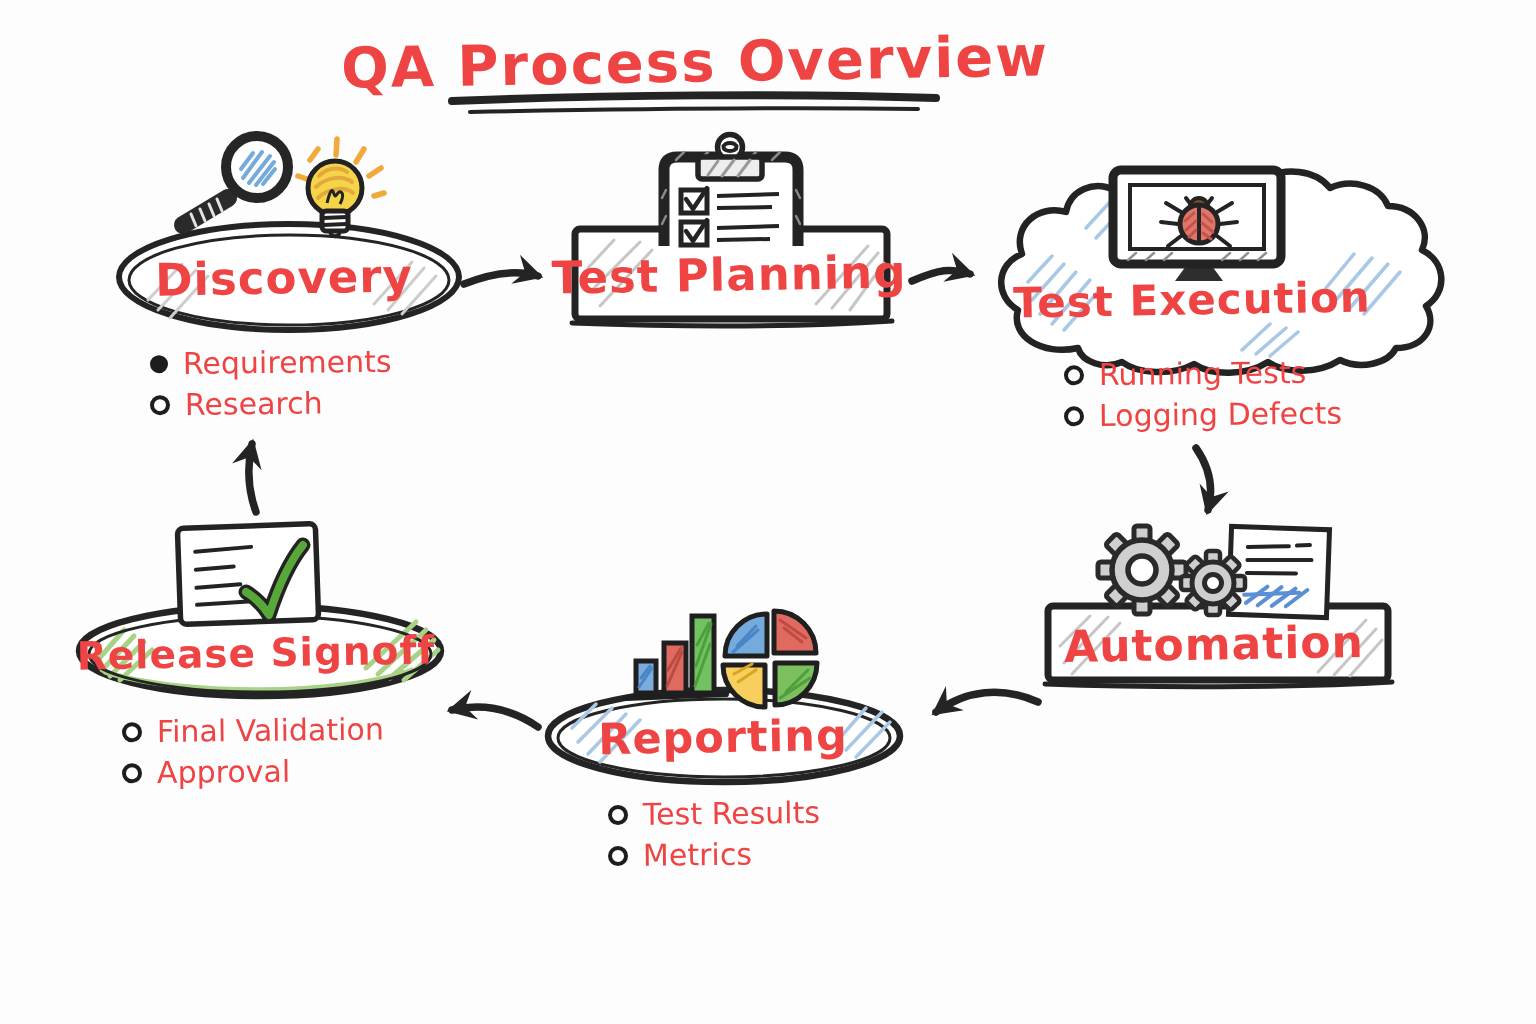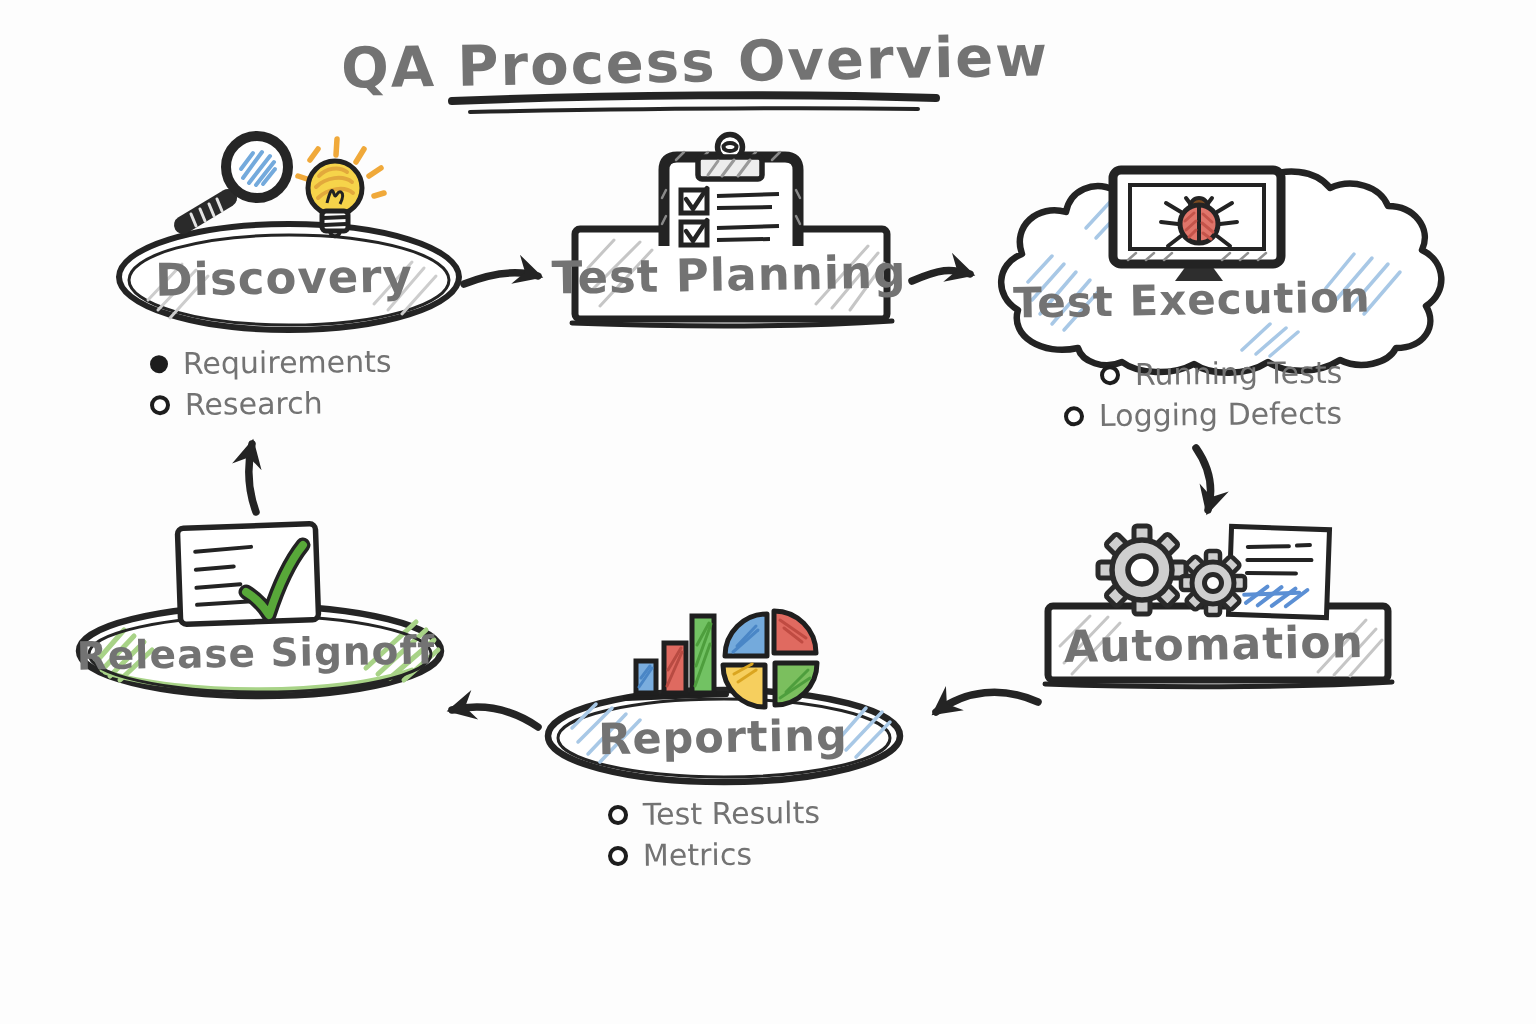--- a/index.html
+++ b/index.html
@@ -1,18 +1,18 @@
 <!DOCTYPE html>
 <html><head>
 <meta charset="utf-8">
 <style>
   html,body{margin:0;padding:0;background:#ffffff;}
   .canvas{
     position:relative;width:1536px;height:1024px;background:#fdfdfd;overflow:hidden;
-    font-family:"DejaVu Sans","Liberation Sans",sans-serif;color:#737373;
+    font-family:"DejaVu Sans","Liberation Sans",sans-serif;color:#ef4444;
   }
   .art{position:absolute;left:0;top:0;width:1536px;height:1024px;}
   .lbl{
     position:absolute;transform:translate(-50%,-50%) rotate(-1deg);
     font-weight:600;white-space:nowrap;letter-spacing:1px;
   }
   .title{font-size:56px;letter-spacing:2px;}
   .n-discovery{font-size:45px;}
   .n-planning{font-size:45px;}
   .n-execution{font-size:42px;}
@@ -370,21 +370,21 @@
         <span class="dot solid"></span>
         <span>Requirements</span>
       </div>
   <div class="brow">
         <span class="dot"></span>
         <span>Research</span>
       </div>
 </div>
 
 
-<div class="blist" style="left:1064px;top:353px;align-items:flex-end;">
+<div class="blist" style="left:1064px;top:353px;">
   <div class="brow">
         <span class="dot"></span>
         <span>Running Tests</span>
       </div>
   <div class="brow">
         <span class="dot"></span>
         <span>Logging Defects</span>
       </div>
 </div>
 
@@ -393,14 +393,24 @@
   <div class="brow">
         <span class="dot"></span>
         <span>Test Results</span>
       </div>
   <div class="brow">
         <span class="dot"></span>
         <span>Metrics</span>
       </div>
 </div>
 
-
+<div class="blist" style="left:122px;top:710px;">
+  <div class="brow">
+        <span class="dot"></span>
+        <span>Final Validation</span>
+      </div>
+  <div class="brow">
+        <span class="dot"></span>
+        <span>Approval</span>
+      </div>
 </div>
 
+</div>
+
 </body></html>

